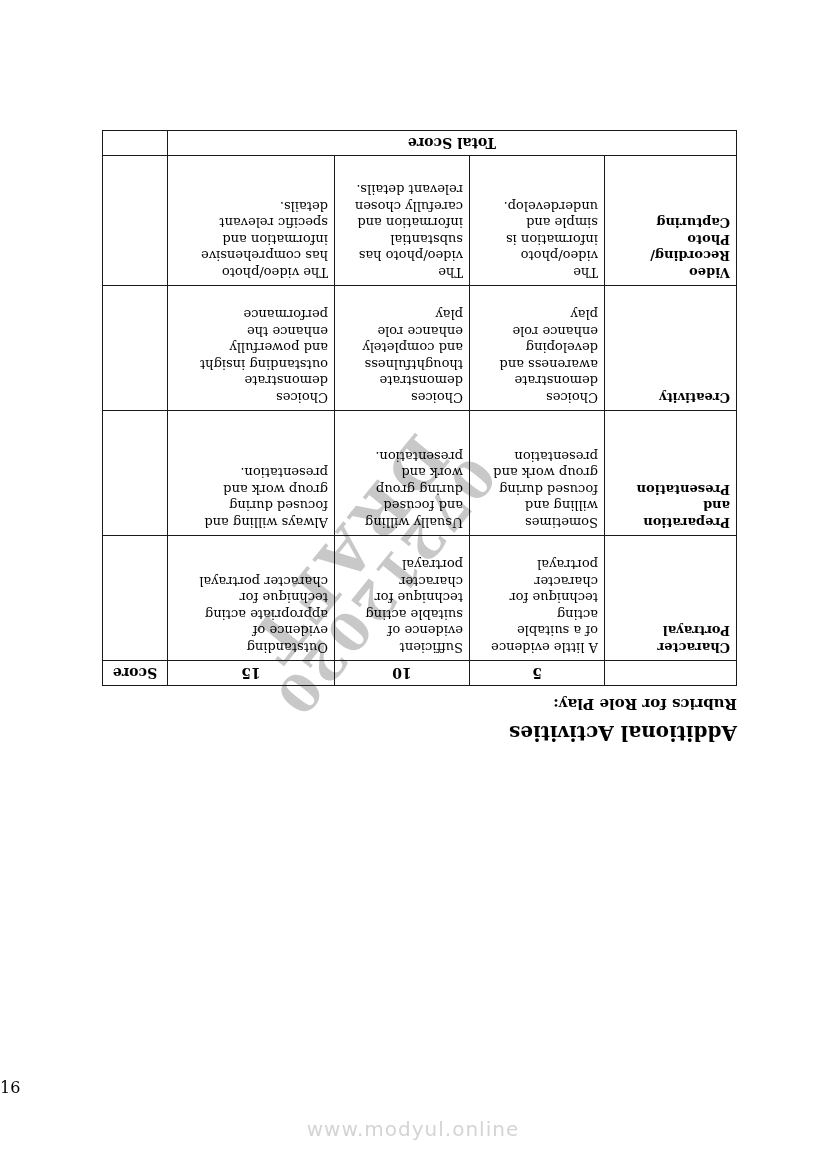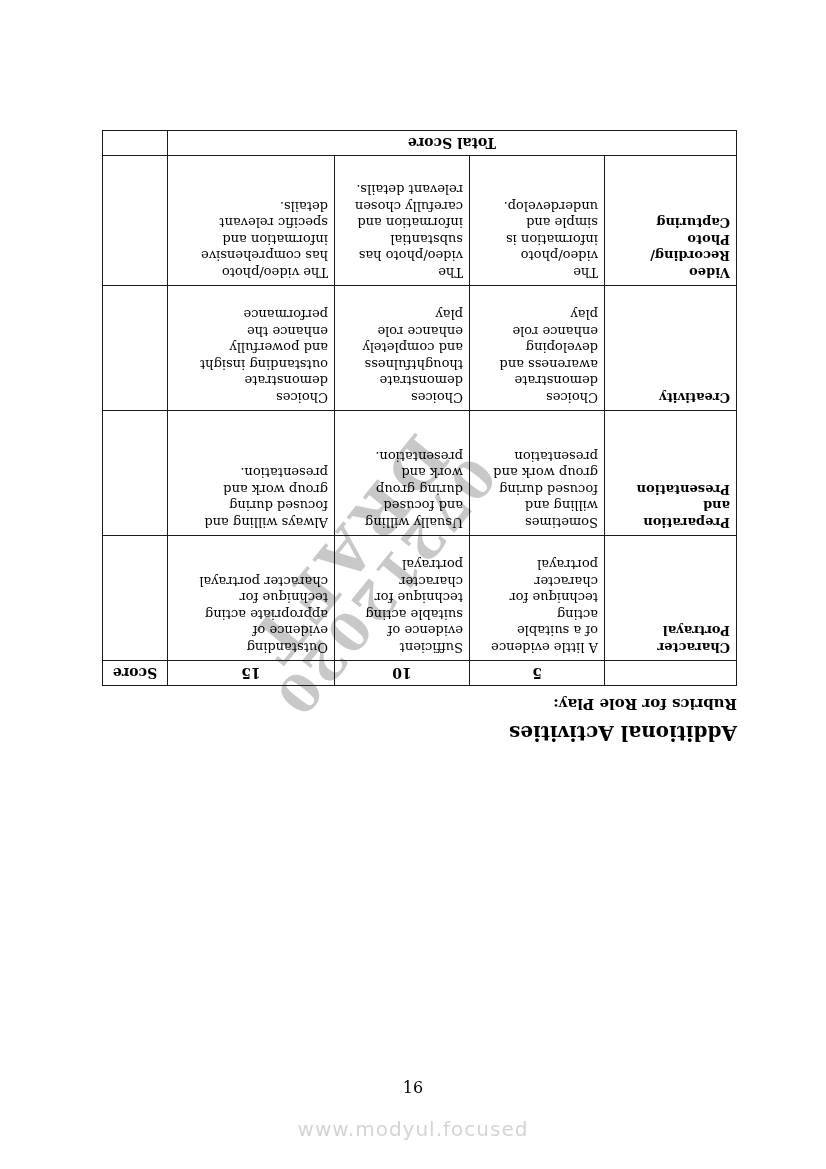--- a/index.html
+++ b/index.html
@@ -71,21 +71,21 @@
     transform:rotate(-51deg);
   }
   .wm2{
     left:271px;top:547px;width:340px;height:70px;line-height:70px;
     font-size:52px;letter-spacing:3px;
     transform:rotate(-51deg);
   }
   
   .page-number{
     position:absolute;left:0;right:0;top:1078px;
-    text-align:center;font-size:16px;line-height:20px;z-index:3;
+    text-align:left;font-size:16px;line-height:20px;z-index:3;
   }
   .site-url{
     position:absolute;left:0;right:0;top:1117px;
     text-align:center;
     font-family:"DejaVu Sans","Liberation Sans",sans-serif;
     font-size:20px;line-height:24px;
     color:#d4d4d4;letter-spacing:1px;z-index:3;
   }
 </style>
 </head>
@@ -215,15 +215,15 @@
             <td colspan="4">Total Score</td>
             <td></td>
           </tr>
         </tbody>
       </table>
 
     </div>
   </div>
 
   <div class="page-number">16</div>
-  <div class="site-url">www.modyul.focused</div>
+  <div class="site-url">www.modyul.online</div>
 
 </div>
 
 </body></html>

